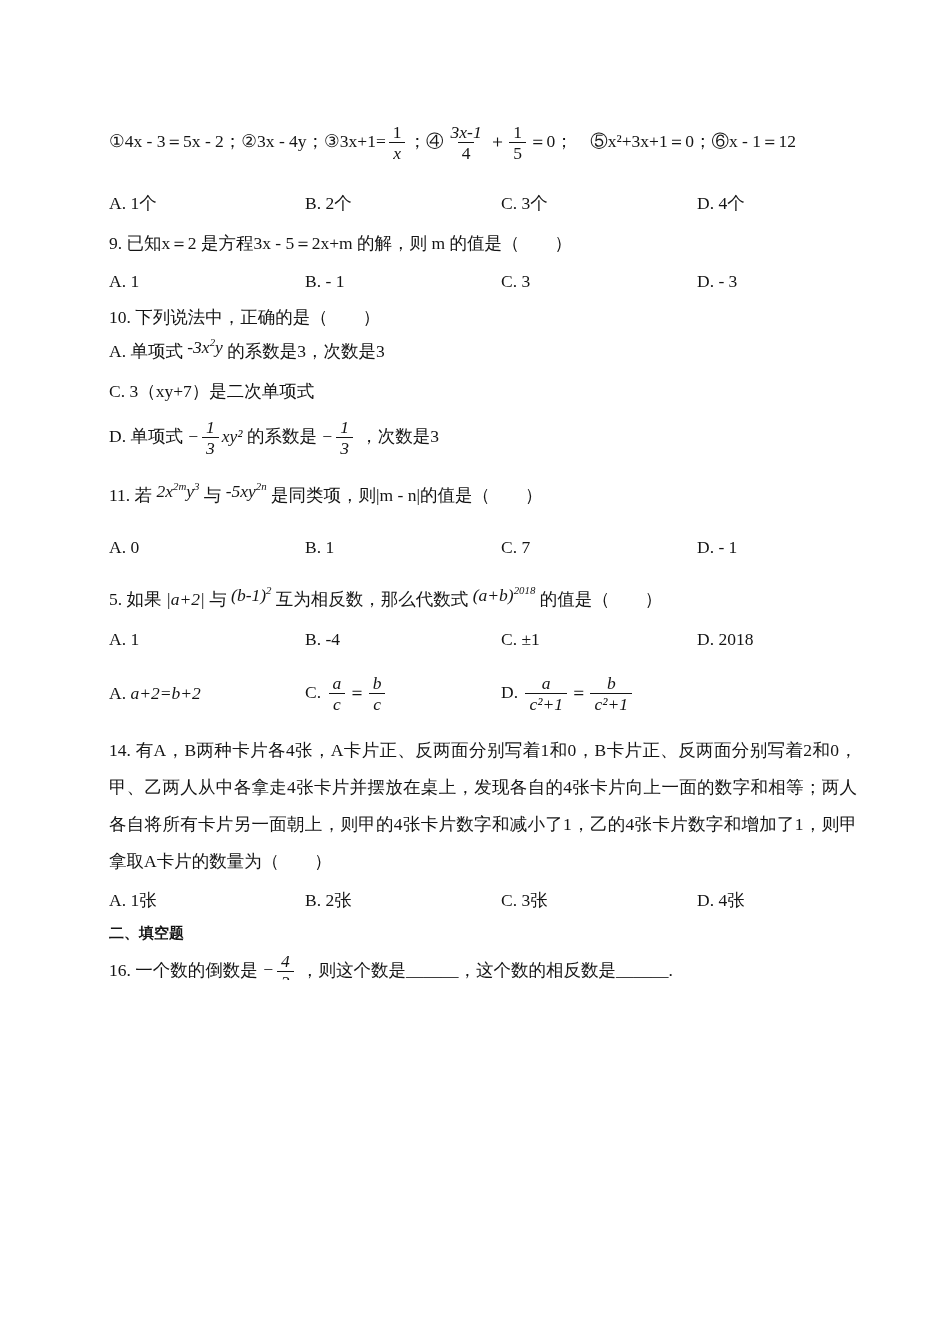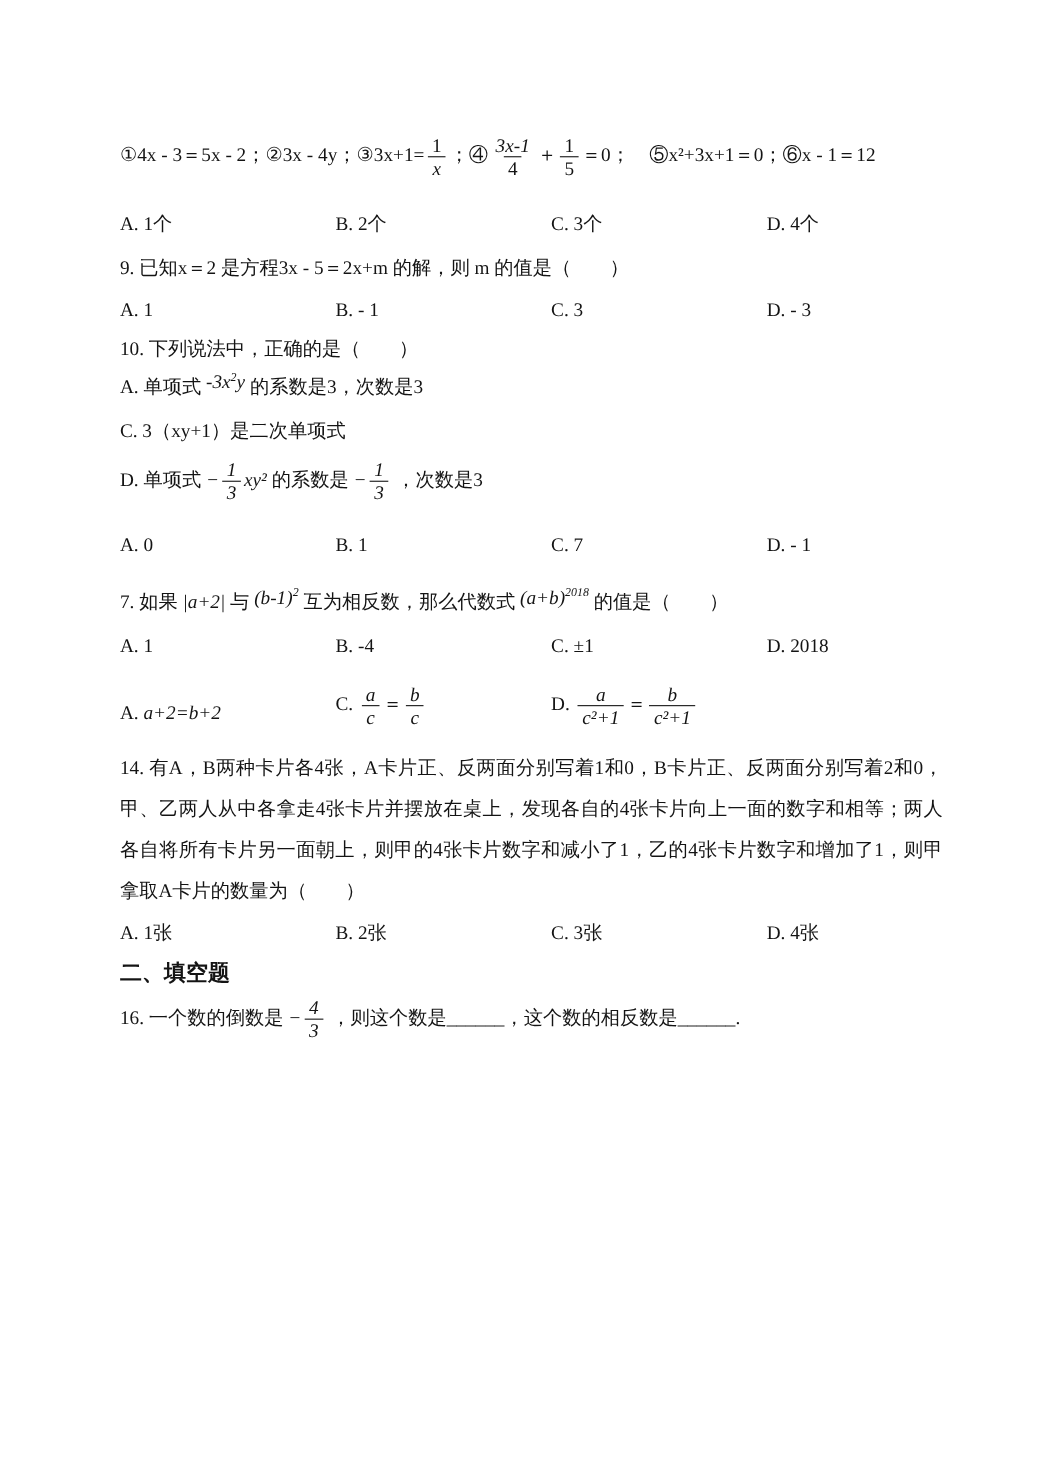--- a/index.html
+++ b/index.html
@@ -10,26 +10,26 @@
         font-size:17.5px;line-height:1.6;background:#fff;margin-left:24px;}
   .line{margin:0}
   .m{font-style:italic}
   .it{font-style:italic}
   sup{font-size:0.62em;line-height:0;vertical-align:super}
   .frac{display:inline-flex;flex-direction:column;align-items:center;
         vertical-align:middle;margin:0 3px;line-height:1.15;text-align:center}
   .frac .num{padding:0 4px}
   .frac .den{border-top:1.3px solid #141414;padding:0 4px}
   .raised{position:relative;top:-4px;display:inline-block}
-  .opts{display:flex;align-items:flex-end}
+  .opts{display:flex;align-items:center}
   .opt{width:196px}
   .opt:last-child{width:auto}
   .para{text-align:justify;line-height:2.12;margin:0}
   .sec{font-family:"Liberation Sans","DejaVu Sans",sans-serif;font-weight:bold;
-       font-size:20px;line-height:1.5}
+       font-size:15px;line-height:1.5}
   .g6{margin-bottom:6px}.g8{margin-bottom:8px}.g10{margin-bottom:10px}
   .g12{margin-bottom:12px}.g16{margin-bottom:16px}
   .g18{margin-bottom:18px}.g20{margin-bottom:20px}.g22{margin-bottom:22px}
   .g24{margin-bottom:24px}.g26{margin-bottom:26px}
 </style>
 </head>
 <body>
 
 <div class="page">
 
@@ -62,45 +62,52 @@
   </div>
 
   <div class="line g6">10. 下列说法中，正确的是（　　）</div>
 
   <div class="line g12">
     <span>A. 单项式</span>
     <span class="m raised"><span>-3x</span><sup>2</sup><span>y</span></span>
     <span>的系数是3，次数是3</span>
   </div>
 
-  <div class="line g12">C. 3（xy+1）是二次单项式</div>
+  <div class="line g12">C. 3（xy+7）是二次单项式</div>
 
   <div class="line g22">
     <span>D. 单项式</span>
     <span class="m"><span>−</span><span class="frac">
           <span class="num">1</span>
           <span class="den">3</span>
         </span><span class="it">xy²</span></span>
     <span>的系数是</span>
     <span class="m"><span>−</span><span class="frac">
           <span class="num">1</span>
           <span class="den">3</span>
         </span></span>
     <span>，次数是3</span>
   </div>
 
+  <div class="line g24">
+    <span>11. 若</span>
+    <span class="m raised"><span>2x</span><sup>2m</sup><span>y</span><sup>3</sup></span>
+    <span>与</span>
+    <span class="m raised"><span>-5xy</span><sup>2n</sup></span>
+    <span>是同类项，则|m - n|的值是（　　）</span>
+  </div>
   <div class="opts g24">
     <div class="opt">A. 0</div>
     <div class="opt">B. 1</div>
     <div class="opt">C. 7</div>
     <div class="opt">D. - 1</div>
   </div>
 
   <div class="line g12">
-    <span>7. 如果</span>
+    <span>5. 如果</span>
     <span class="m">|a+2|</span>
     <span>与</span>
     <span class="m raised"><span>(b-1)</span><sup>2</sup></span>
     <span>互为相反数，那么代数式</span>
     <span class="m raised"><span>(a+b)</span><sup>2018</sup></span>
     <span>的值是（　　）</span>
   </div>
   <div class="opts g20">
     <div class="opt">A. 1</div>
     <div class="opt">B. -4</div>

